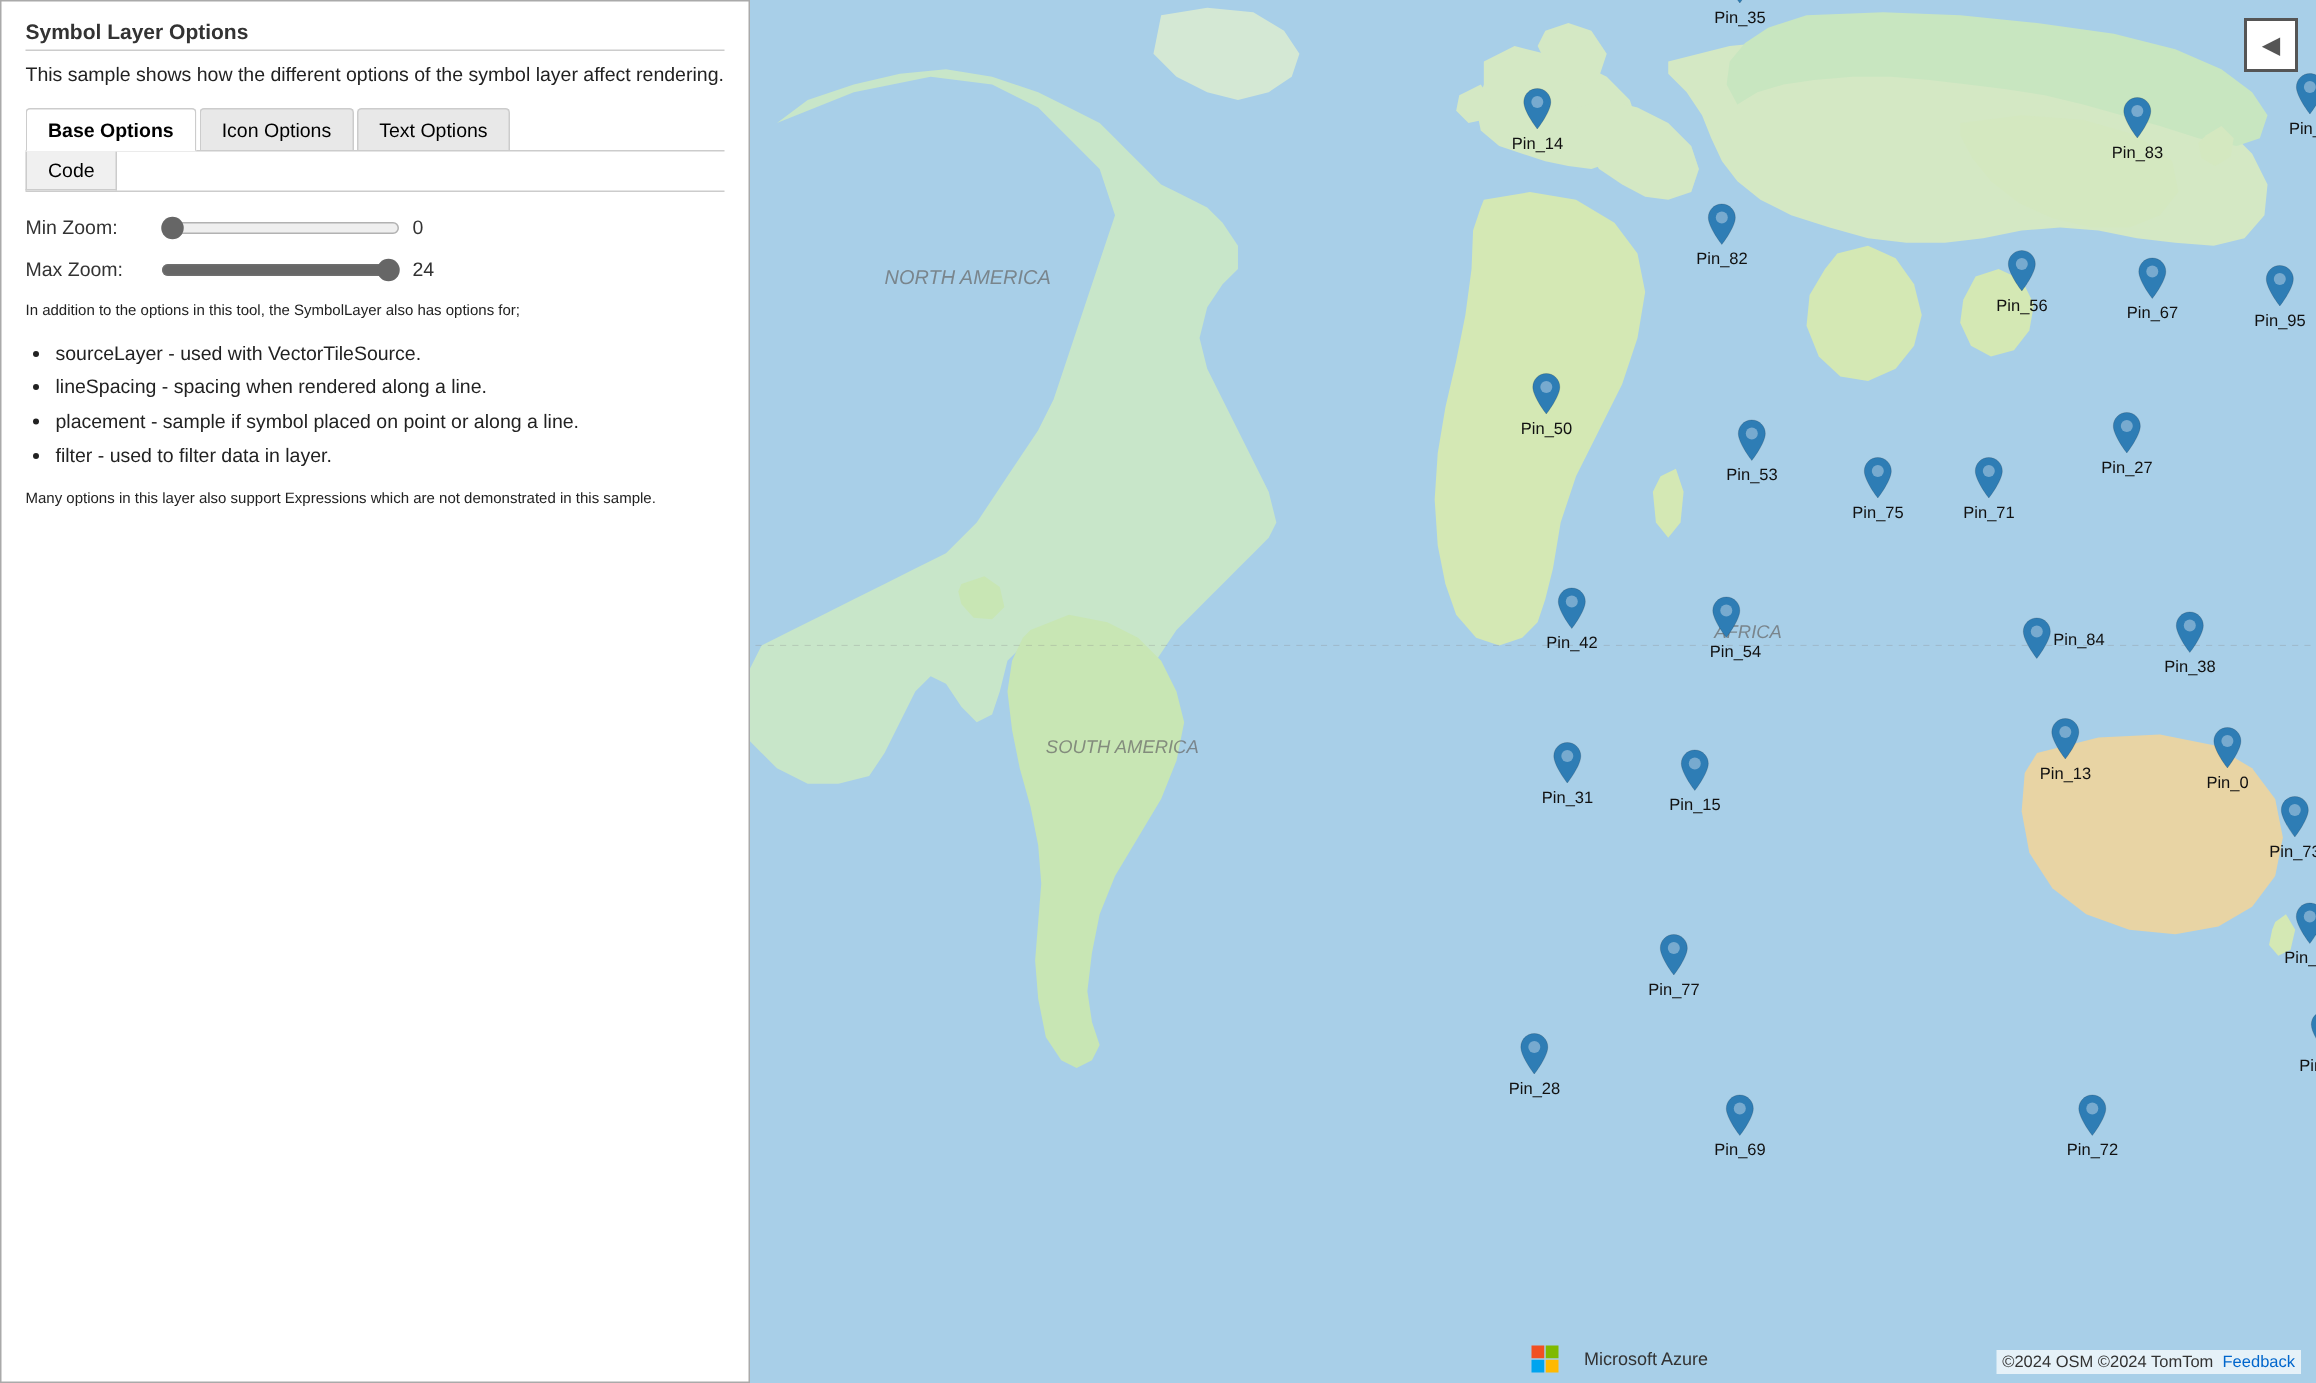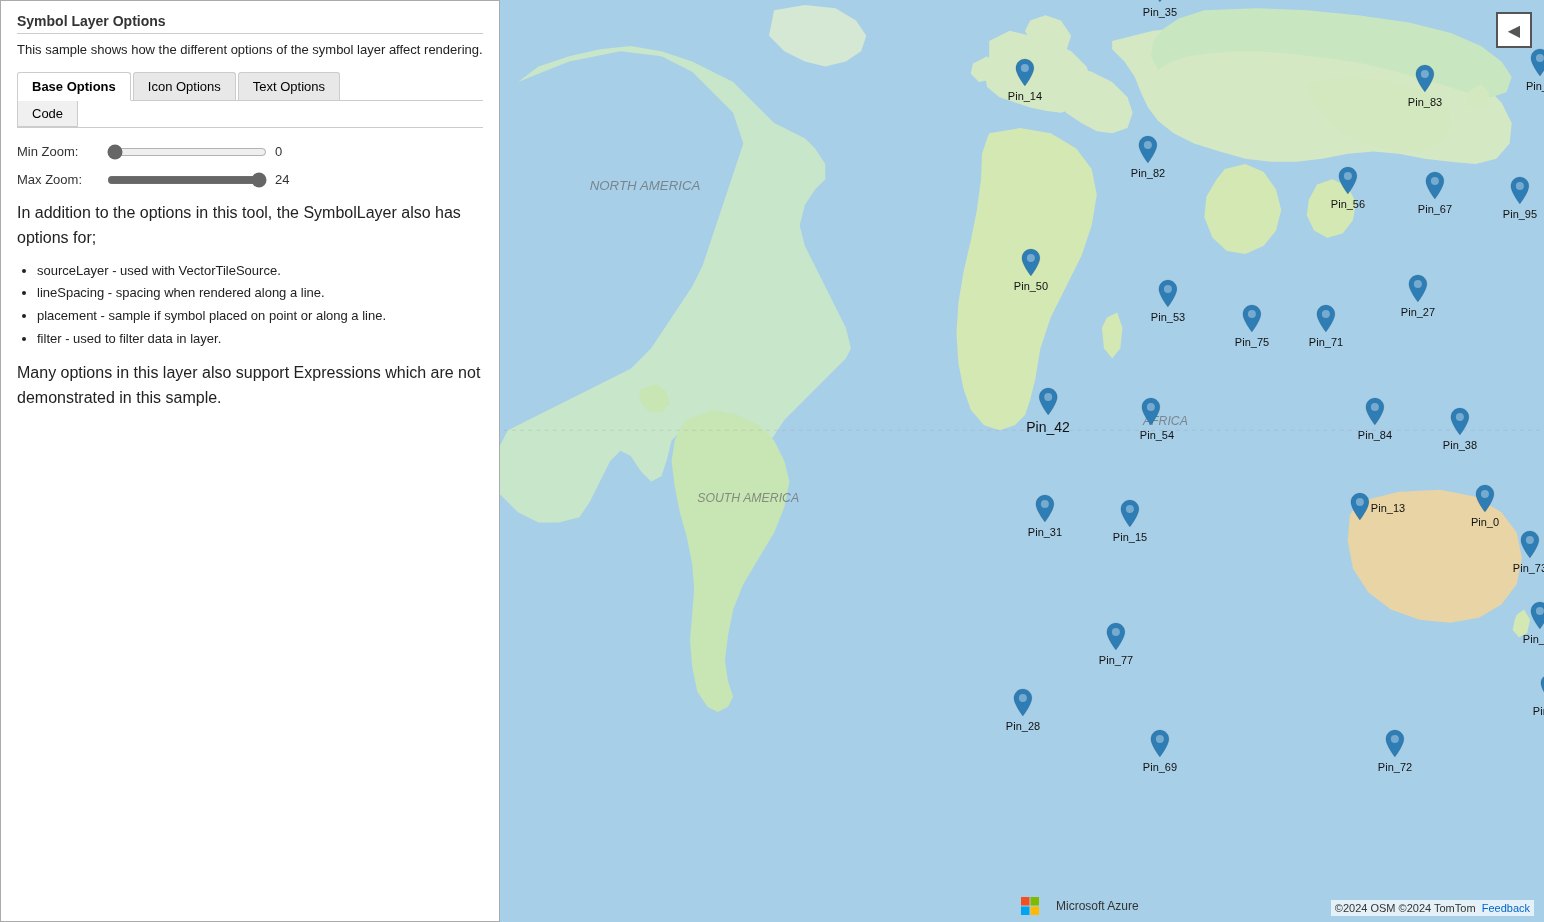--- a/index.html
+++ b/index.html
@@ -90,21 +90,21 @@
     .slider-value {
       font-size: 13px;
       color: #333;
       min-width: 24px;
     }
     .checkbox-input {
       width: 16px;
       height: 16px;
     }
     .info-text {
-      font-size: 16px;
+      font-size: 10px;
       color: #222;
       line-height: 1.6;
       margin-bottom: 10px;
     }
     .bullet-list {
       margin-left: 20px;
       margin-bottom: 10px;
     }
     .bullet-list li {
       font-size: 13px;
@@ -375,44 +375,44 @@
           <path d="M11,1 C6.03,1 2,5.03 2,10 C2,16.5 11,28 11,28 C11,28 20,16.5 20,10 C20,5.03 15.97,1 11,1 Z" fill="#2e7db5" stroke="rgba(0,0,0,0.2)" stroke-width="0.5"></path>
     <circle cx="11" cy="10" r="4" fill="rgba(255,255,255,0.35)"></circle>
         </svg>
         <span class="pin-label" style="font-size: 11px; color: rgb(17, 17, 17); white-space: nowrap;">Pin_27</span>
       </div>
       <div class="pin-marker" style="left: 52.49%; top: 47.222%; position: absolute; transform: translate(-50%, -100%); display: flex; flex-direction: column; align-items: center;">
         <svg width="22" height="30" viewBox="0 0 22 30">
           <path d="M11,1 C6.03,1 2,5.03 2,10 C2,16.5 11,28 11,28 C11,28 20,16.5 20,10 C20,5.03 15.97,1 11,1 Z" fill="#2e7db5" stroke="rgba(0,0,0,0.2)" stroke-width="0.5"></path>
     <circle cx="11" cy="10" r="4" fill="rgba(255,255,255,0.35)"></circle>
         </svg>
-        <span class="pin-label" style="font-size: 14px; color: rgb(17, 17, 17); white-space: nowrap;">Pin_42</span>
+        <span class="pin-label" style="font-size: 11px; color: rgb(17, 17, 17); white-space: nowrap;">Pin_42</span>
       </div>
       <div class="pin-marker" style="left: 62.931%; top: 47.778%; position: absolute; transform: translate(-50%, -100%); display: flex; flex-direction: column; align-items: flex-start;">
         <svg width="22" height="30" viewBox="0 0 22 30">
           <path d="M11,1 C6.03,1 2,5.03 2,10 C2,16.5 11,28 11,28 C11,28 20,16.5 20,10 C20,5.03 15.97,1 11,1 Z" fill="#2e7db5" stroke="rgba(0,0,0,0.2)" stroke-width="0.5"></path>
     <circle cx="11" cy="10" r="4" fill="rgba(255,255,255,0.35)"></circle>
         </svg>
         <span class="pin-label" style="font-size: 11px; color: rgb(17, 17, 17); white-space: nowrap;">Pin_54</span>
       </div>
-      <div class="pin-marker" style="left: 83.812%; top: 47.778%; position: absolute; transform: translate(-50%, -100%); display: flex; flex-direction: column; align-items: center;">
+      <div class="pin-marker" style="left: 83.812%; top: 47.778%; position: absolute; transform: translate(-50%, -100%); display: flex; flex-direction: row; align-items: center;">
         <svg width="22" height="30" viewBox="0 0 22 30">
           <path d="M11,1 C6.03,1 2,5.03 2,10 C2,16.5 11,28 11,28 C11,28 20,16.5 20,10 C20,5.03 15.97,1 11,1 Z" fill="#2e7db5" stroke="rgba(0,0,0,0.2)" stroke-width="0.5"></path>
     <circle cx="11" cy="10" r="4" fill="rgba(255,255,255,0.35)"></circle>
         </svg>
         <span class="pin-label" style="font-size: 11px; color: rgb(17, 17, 17); white-space: nowrap;">Pin_84</span>
       </div>
       <div class="pin-marker" style="left: 91.954%; top: 48.889%; position: absolute; transform: translate(-50%, -100%); display: flex; flex-direction: column; align-items: center;">
         <svg width="22" height="30" viewBox="0 0 22 30">
           <path d="M11,1 C6.03,1 2,5.03 2,10 C2,16.5 11,28 11,28 C11,28 20,16.5 20,10 C20,5.03 15.97,1 11,1 Z" fill="#2e7db5" stroke="rgba(0,0,0,0.2)" stroke-width="0.5"></path>
     <circle cx="11" cy="10" r="4" fill="rgba(255,255,255,0.35)"></circle>
         </svg>
         <span class="pin-label" style="font-size: 11px; color: rgb(17, 17, 17); white-space: nowrap;">Pin_38</span>
       </div>
-      <div class="pin-marker" style="left: 84.004%; top: 56.667%; position: absolute; transform: translate(-50%, -100%); display: flex; flex-direction: row; align-items: center;">
+      <div class="pin-marker" style="left: 84.004%; top: 56.667%; position: absolute; transform: translate(-50%, -100%); display: flex; flex-direction: column; align-items: center;">
         <svg width="22" height="30" viewBox="0 0 22 30">
           <path d="M11,1 C6.03,1 2,5.03 2,10 C2,16.5 11,28 11,28 C11,28 20,16.5 20,10 C20,5.03 15.97,1 11,1 Z" fill="#2e7db5" stroke="rgba(0,0,0,0.2)" stroke-width="0.5"></path>
     <circle cx="11" cy="10" r="4" fill="rgba(255,255,255,0.35)"></circle>
         </svg>
         <span class="pin-label" style="font-size: 11px; color: rgb(17, 17, 17); white-space: nowrap;">Pin_13</span>
       </div>
       <div class="pin-marker" style="left: 94.349%; top: 57.222%; position: absolute; transform: translate(-50%, -100%); display: flex; flex-direction: column; align-items: center;">
         <svg width="22" height="30" viewBox="0 0 22 30">
           <path d="M11,1 C6.03,1 2,5.03 2,10 C2,16.5 11,28 11,28 C11,28 20,16.5 20,10 C20,5.03 15.97,1 11,1 Z" fill="#2e7db5" stroke="rgba(0,0,0,0.2)" stroke-width="0.5"></path>
     <circle cx="11" cy="10" r="4" fill="rgba(255,255,255,0.35)"></circle>

